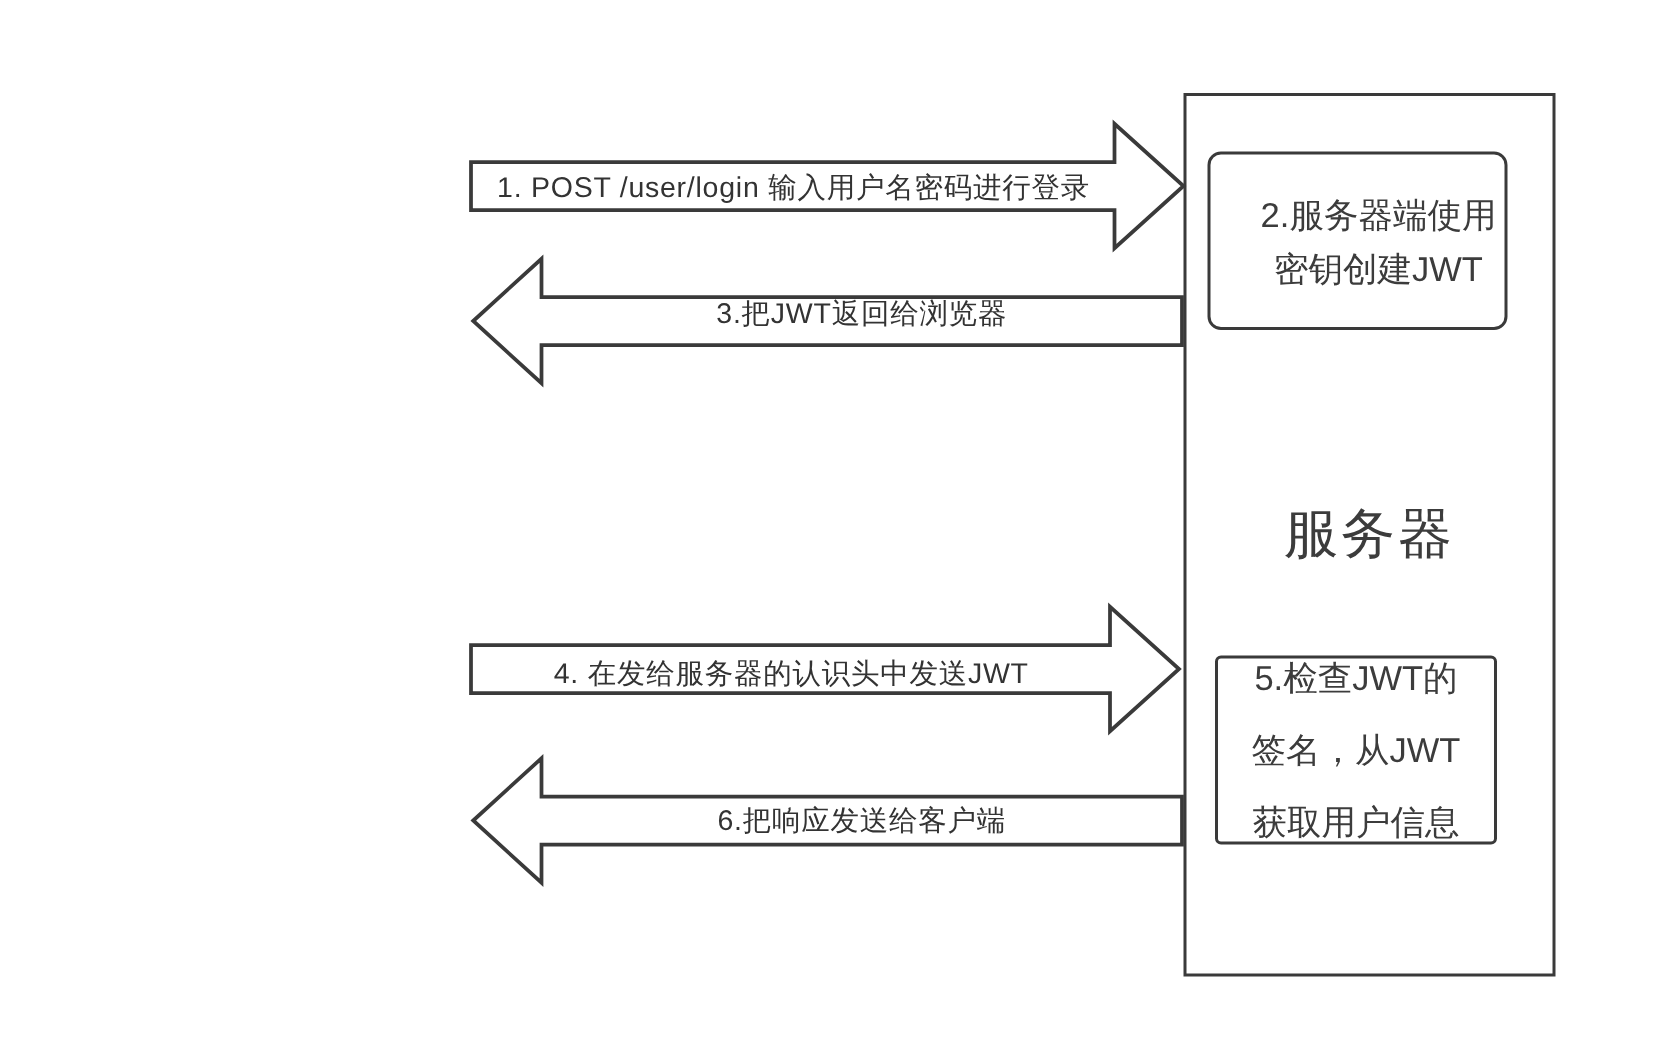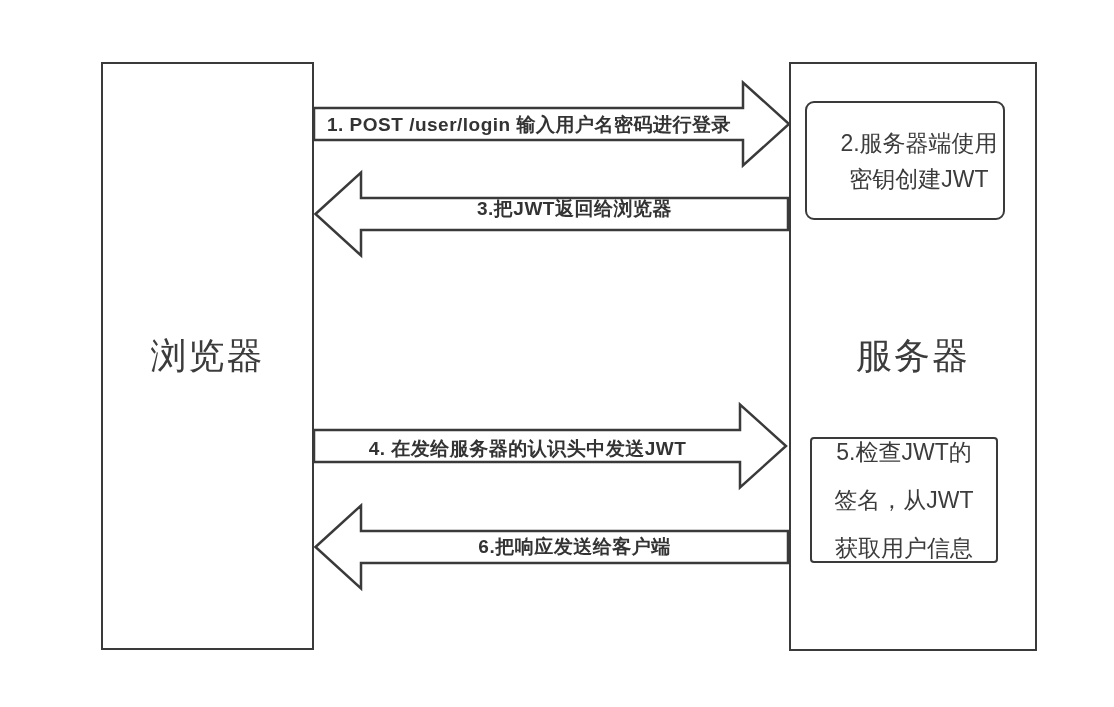--- a/index.html
+++ b/index.html
@@ -39,21 +39,21 @@
     stroke: #3a3a3a;
     stroke-width: 2.5;
     stroke-linejoin: miter;
   }
   .arrow-label {
     position: absolute;
     display: flex;
     align-items: center;
     justify-content: center;
     font-size: 19px;
-    font-weight: bold;
+    font-weight: normal;
     color: #333333;
     white-space: nowrap;
     letter-spacing: 0.5px;
   }
   .note-box {
     position: absolute;
     border: 2.5px solid #3a3a3a;
     background: #ffffff;
     display: flex;
     flex-direction: column;
@@ -75,23 +75,20 @@
     letter-spacing: 1px;
     text-shadow: 2px 2px 0 #ffffff, -1px -1px 0 #fefefe;
     white-space: nowrap;
   }
 </style>
 </head>
 <body>
 
 <div class="canvas">
 
-  <div class="actor-box browser">
-    <span class="actor-label">浏览器</span>
-  </div>
 
   <div class="actor-box server">
     <span class="actor-label">服务器</span>
   </div>
 
   <svg class="arrow-svg" style="left:314px; top:81px;" width="477" height="86" viewBox="0 0 477 86">
     <polygon points="0,27 429,27 429,1.5 475,43 429,84.5 429,59 0,59"></polygon>
   </svg>
   <div class="arrow-label" style="left:315px; top:108px; width:428px; height:33px;">1. POST /user/login 输入用户名密码进行登录</div>
 

